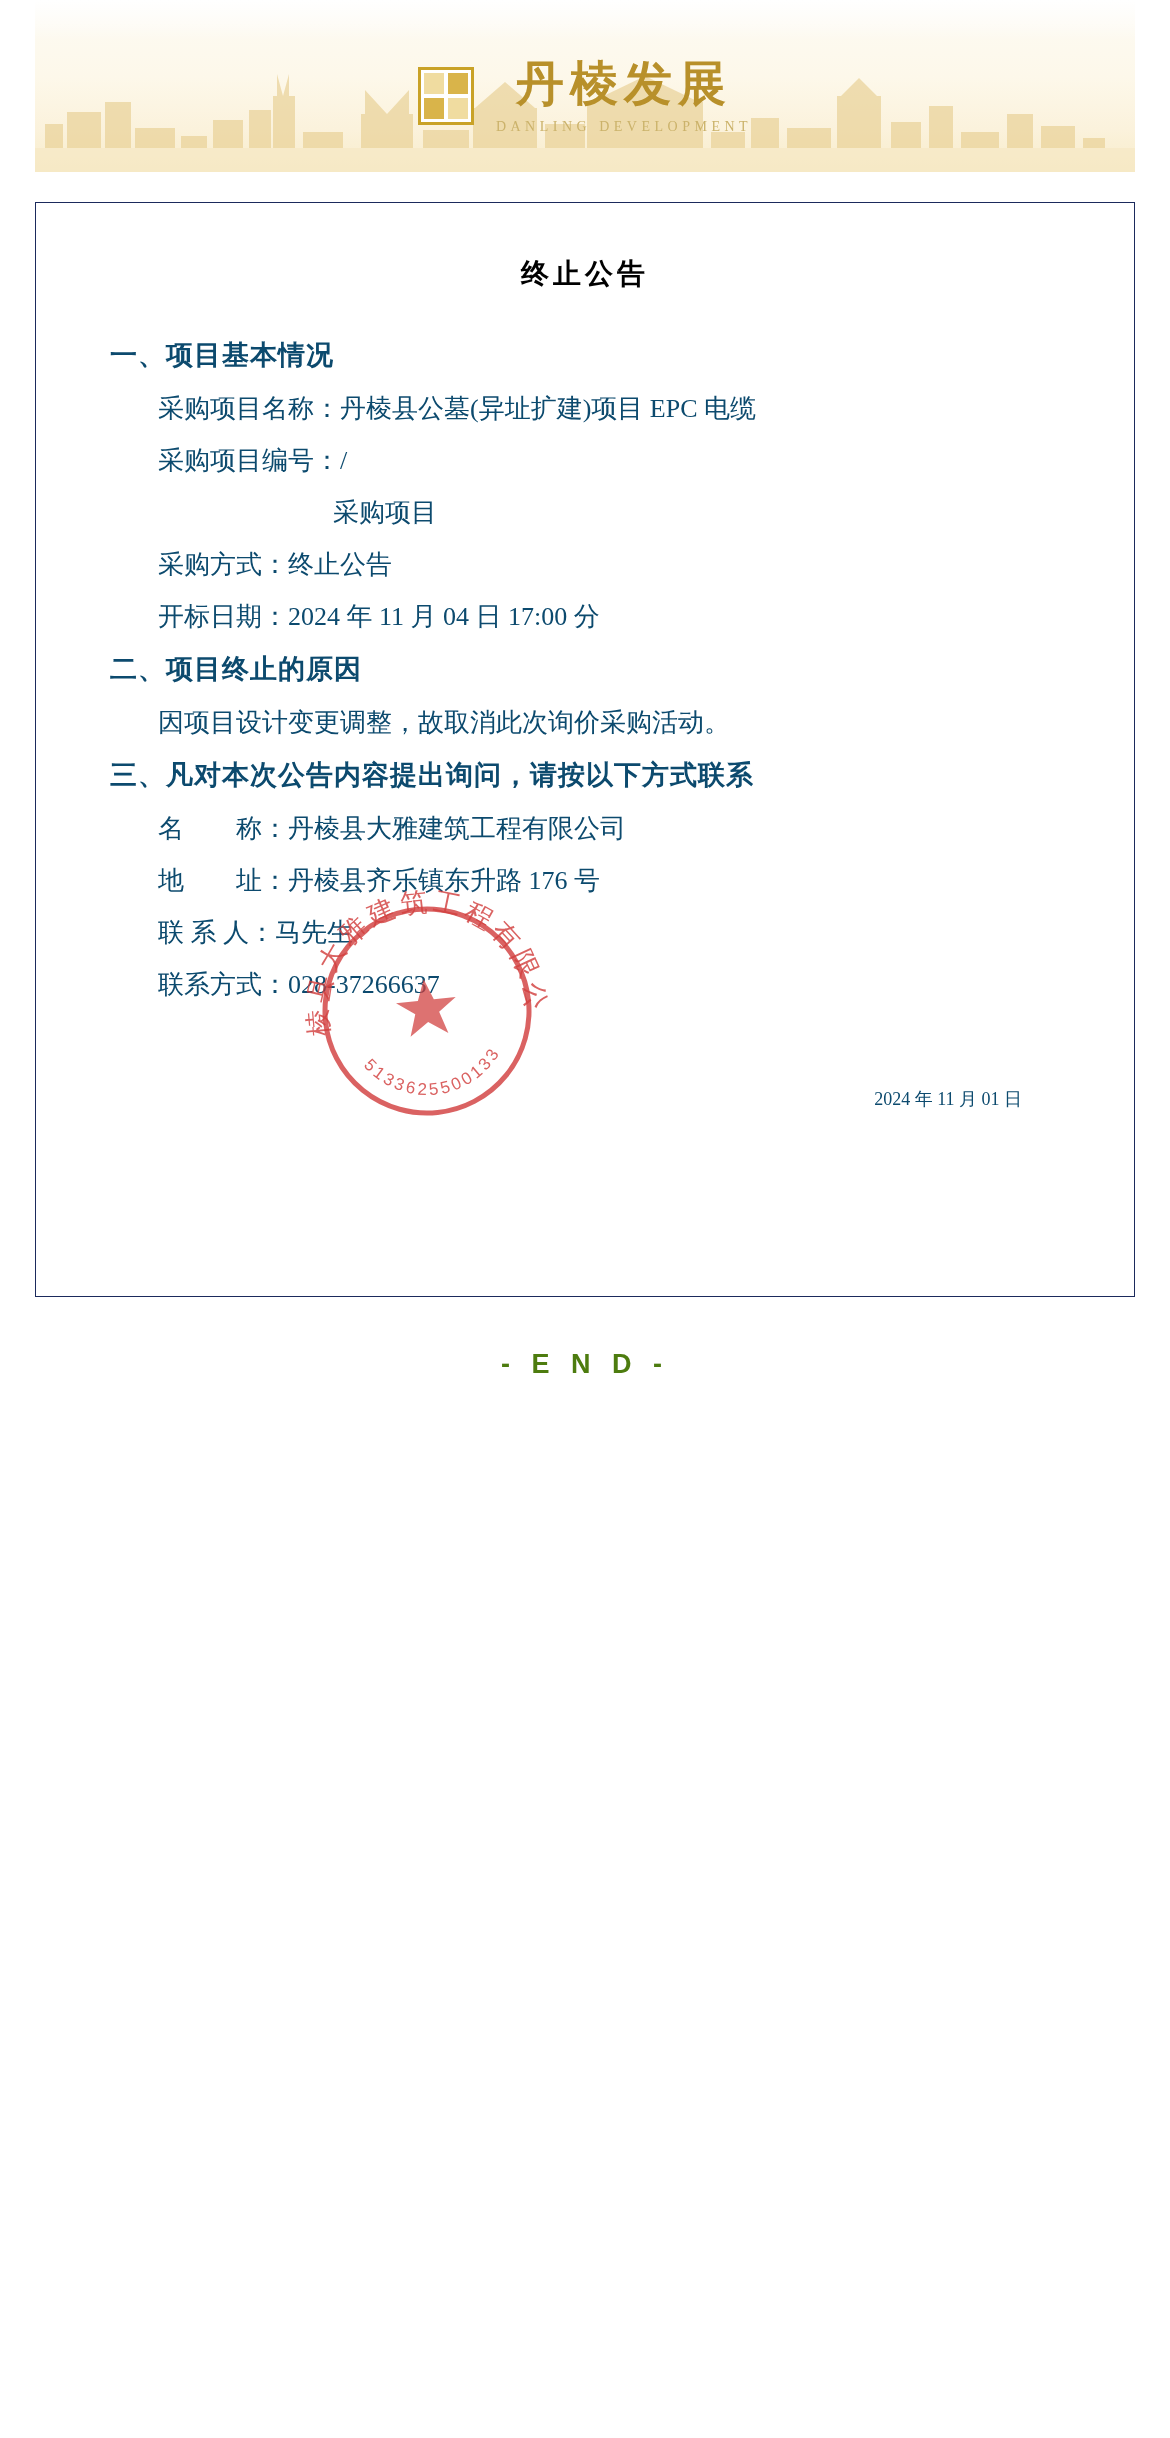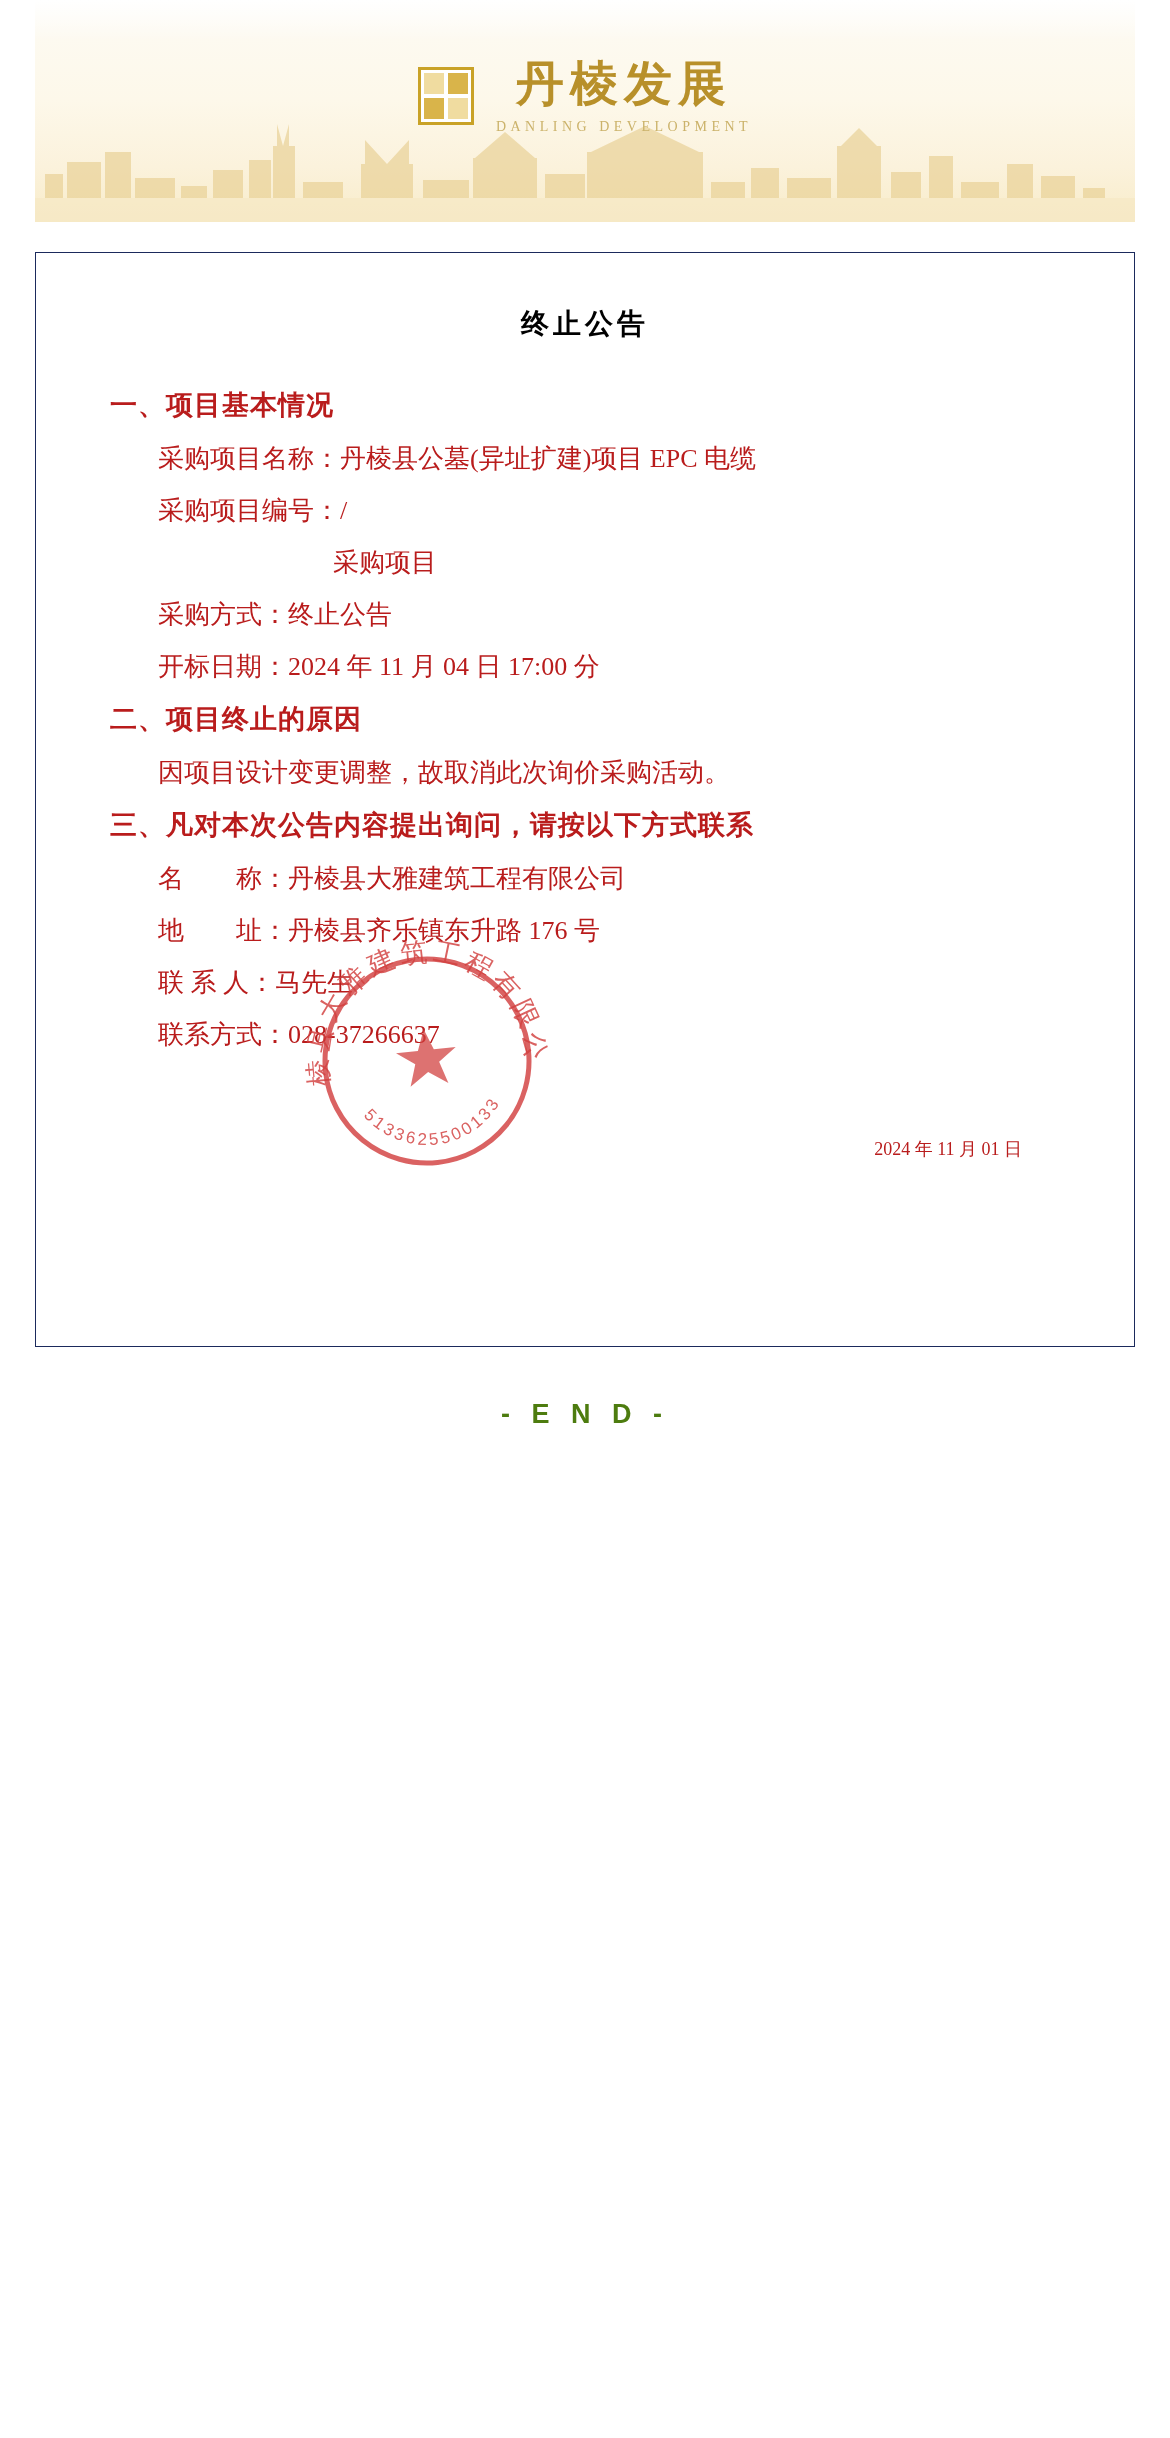--- a/index.html
+++ b/index.html
@@ -14,21 +14,21 @@
     width:1170px;
     min-height:2438px;
     background:#ffffff;
     overflow:hidden;
   }
 
   
   .banner{
     position:relative;
     margin:0 35px;
-    height:222px;
+    height:172px;
     background:linear-gradient(180deg,#fdfbf4 0%,#fdf8ea 45%,#fbf2dc 75%,#f8ecc9 100%);
     overflow:hidden;
   }
   .banner-top-fade{
     position:absolute;left:0;right:0;top:0;height:40px;
     background:linear-gradient(180deg,#ffffff 0%,rgba(255,255,255,0) 100%);
   }
   .logo-wrap{
     position:absolute;
     left:0;right:0;top:58px;
@@ -88,21 +88,21 @@
     font-weight:700;
     letter-spacing:4px;
     color:#000;
     margin:52px 0 36px 0;
     font-family:"Liberation Serif","DejaVu Serif",serif;
   }
   .content{
     padding:0 64px 0 44px;
     font-size:26px;
     line-height:52px;
-    color:#b91c1c;
+    color:#0c4a6e;
   }
   .sec-head{
     font-weight:700;
     font-size:27px;
     margin:0 0 2px 0;
     padding-left:30px;
     letter-spacing:1px;
   }
   .row{
     padding-left:78px;

